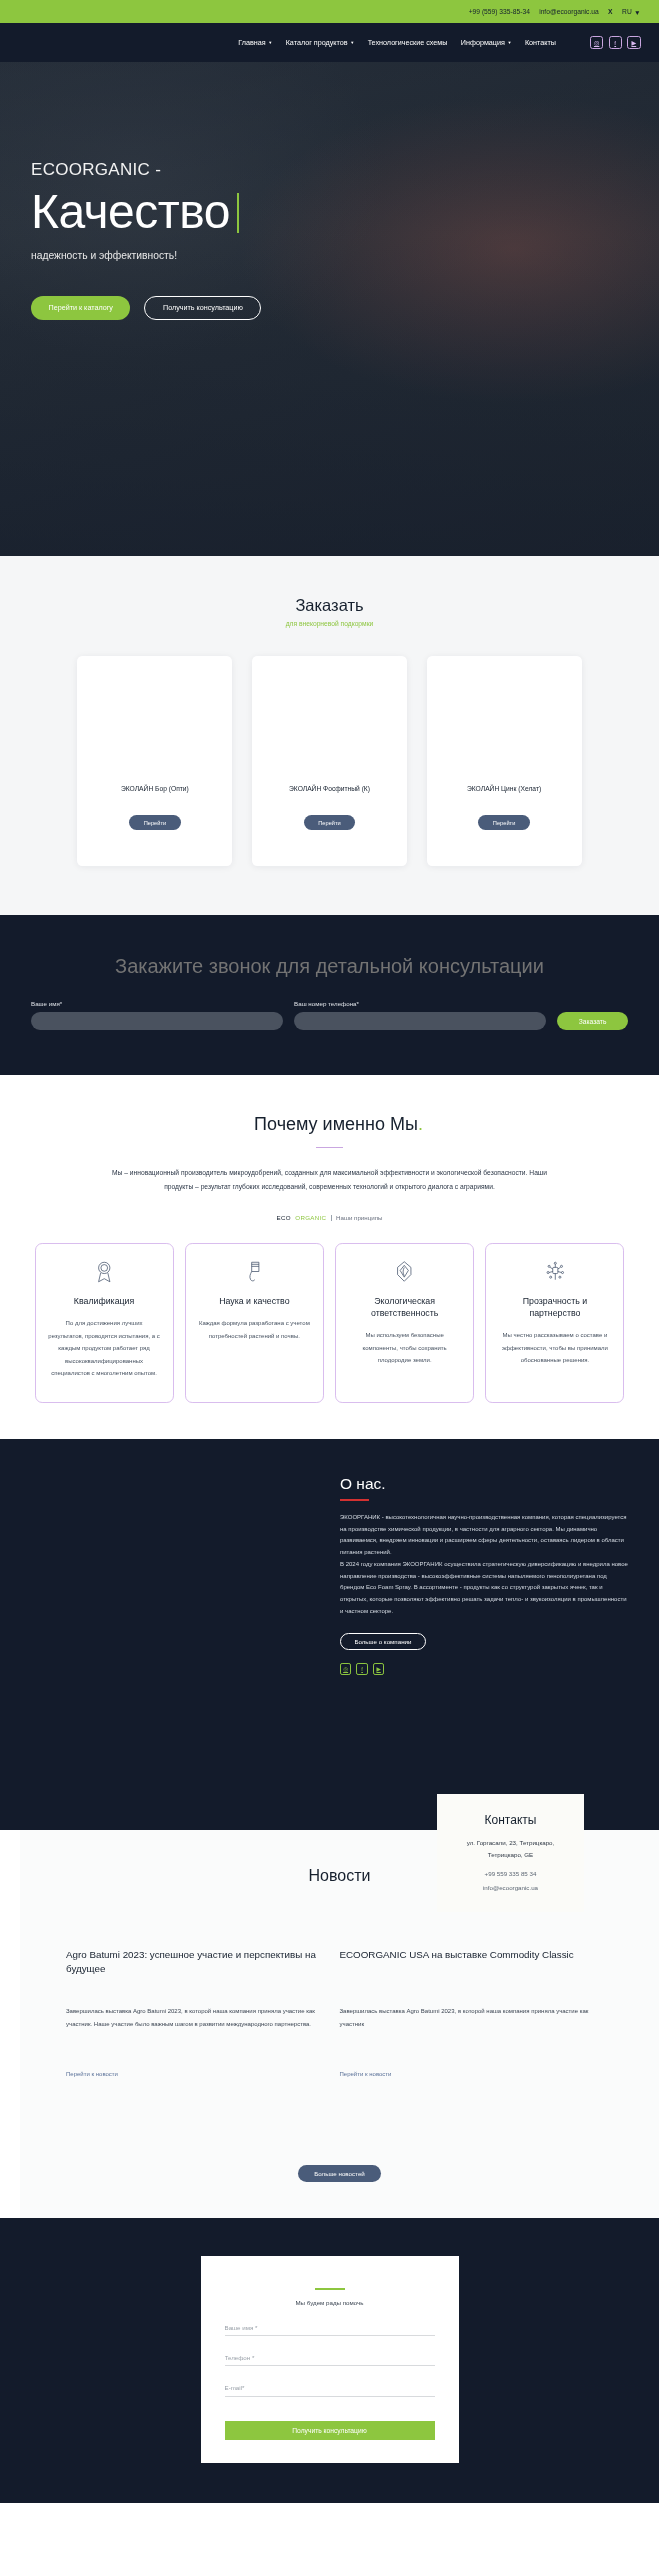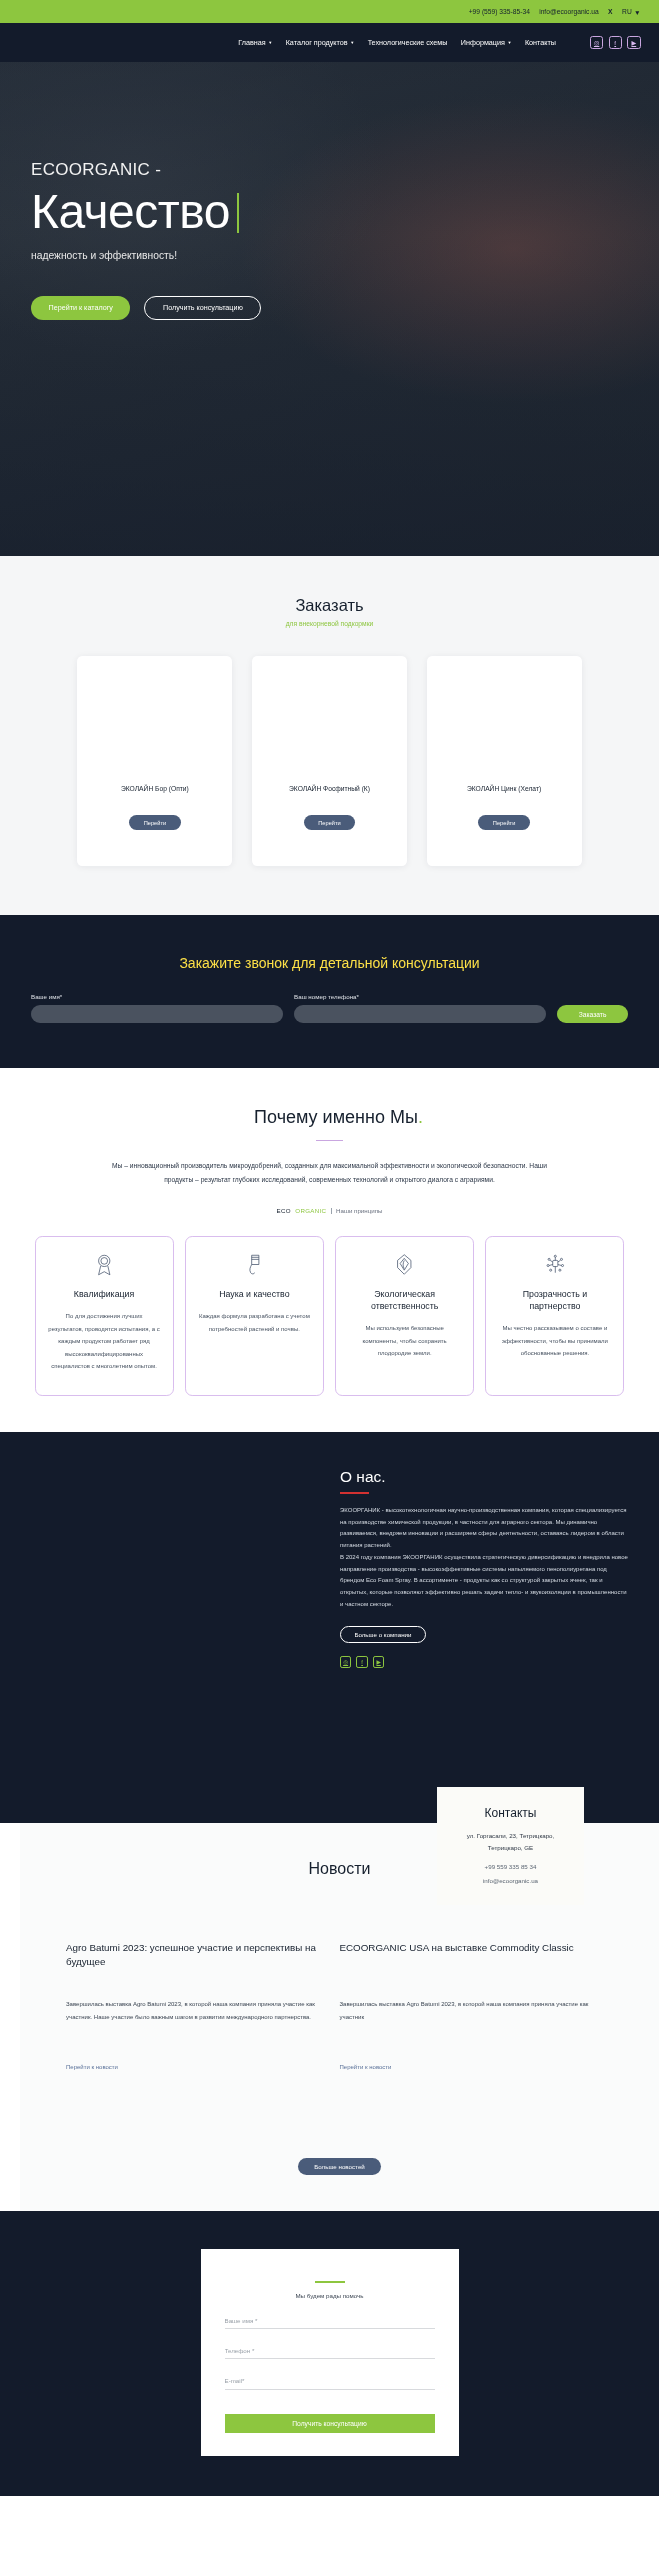--- a/index.html
+++ b/index.html
@@ -119,21 +119,21 @@
   .pcard-title { font-size: 6.7px; color: #16202e; text-align: center; padding: 0 7.2px; }
   .btn-navy {
     margin-top: 23px; background: #4A5C7A; color: #fff; border: none;
     border-radius: 9.3px; padding: 4.6px 14.4px; font-size: 5.7px; cursor: pointer;
     font-family: inherit;
   }
 
   
   .callback { background: #131B2B; padding: 40px 0 45px; }
   .callback h2 {
-    text-align: center; color: #fde047; font-size: 14px; font-weight: 400;
+    text-align: center; color: #737373; font-size: 20px; font-weight: 400;
   }
   .cb-form {
     display: flex; gap: 11.3px; align-items: flex-end;
     padding: 0 31px; margin-top: 21.6px;
   }
   .cb-field { flex: 1; }
   .cb-label { color: #dfe3e8; font-size: 6.2px; display: block; margin-bottom: 5.2px; }
   .cb-input {
     width: 100%; height: 18.5px; border-radius: 9.3px; border: none;
     background: #4a525f; color: #fff; padding: 0 9.3px; font-family: inherit; font-size: 6.7px;

